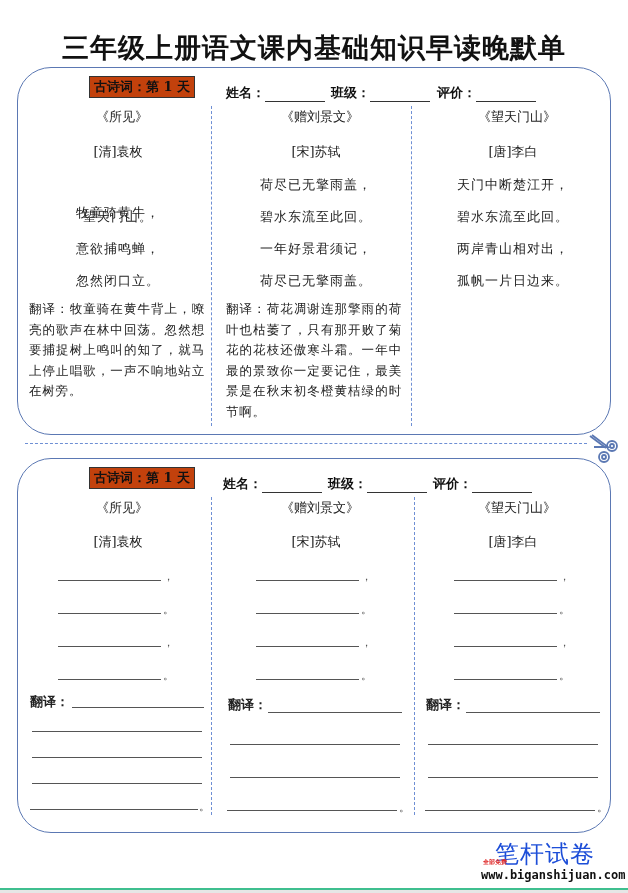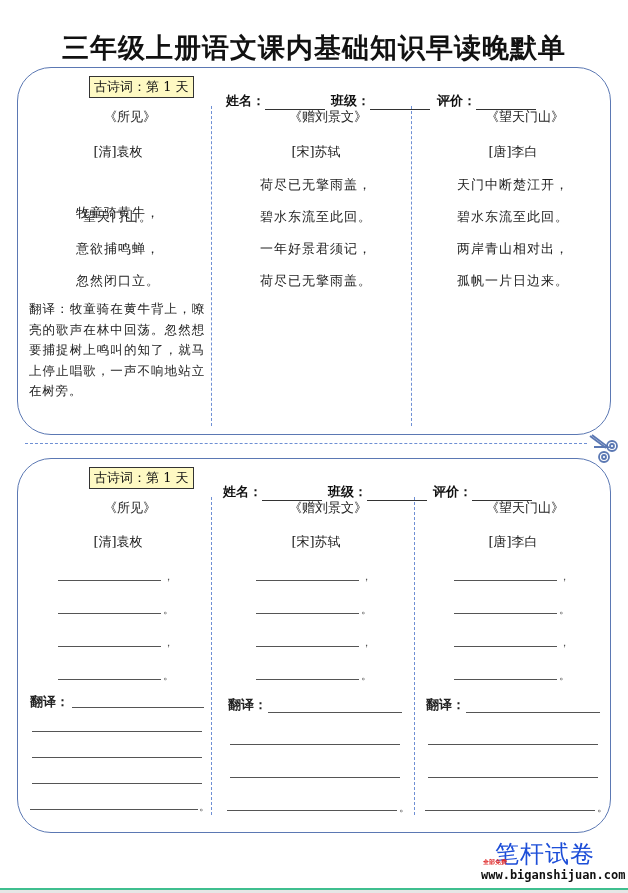--- a/index.html
+++ b/index.html
@@ -18,35 +18,35 @@
     border: 1.5px solid #5b78b3; border-radius: 34px; box-sizing: border-box;
   }
   .card.top { top: 67px; height: 368px; }
   .card.bottom { top: 458px; height: 375px; }
   .header-row {
     position: absolute; top: 8px; left: 0; width: 100%;
     font-size: 13px; font-weight: bold; color: #111;
   }
   .day-badge {
     position: absolute; left: 71px; top: 0px; padding: 1px 4px;
-    background: #fef9c3; border: 1px solid #333;
-    font-size: 13px; font-weight: normal;
-  }
-  .field { position: absolute; top: 16px; }
+    background: #c2410c; border: 1px solid #333;
+    font-size: 13px; font-weight: bold;
+  }
+  .field { position: absolute; top: 8px; }
   .field .blank {
     display: inline-block; border-bottom: 1px solid #333; height: 12px;
     vertical-align: bottom;
   }
   .col-divider {
     position: absolute; width: 0; border-left: 1.5px dashed #6e8fd4;
   }
   .col {
     position: absolute; width: 190px; text-align: center; font-size: 13px;
   }
-  .col .poem-title { position: absolute; width: 100%; left: 12px; font-family: Liberation Mono, monospace; }
+  .col .poem-title { position: absolute; width: 100%; left: 4px; font-family: Liberation Mono, monospace; }
   .col .poem-author { position: absolute; width: 100%; left: 0; }
   .col .line { position: absolute; width: 100%; left: 0; letter-spacing: 1px; }
   .translation {
     position: absolute; text-align: justify; font-size: 12.5px;
     line-height: 20.5px; letter-spacing: 0.8px; font-family: Liberation Mono, monospace;
   }
   .blank-line {
     position: absolute; border-bottom: 1px solid #555;
   }
   .punct {
@@ -115,20 +115,21 @@
   <div class="translation" style="left:11px; top:232px; width:176px;">翻译：牧童骑在黄牛背上，嘹亮的歌声在林中回荡。忽然想要捕捉树上鸣叫的知了，就马上停止唱歌，一声不响地站立在树旁。</div>
 
   <div class="col" style="left:203px; top:0;">
     <div class="poem-title" style="top:40px;">《赠刘景文》</div>
     <div class="poem-author" style="top:75px;">[宋]苏轼</div>
     <div class="line" style="top:108px;">荷尽已无擎雨盖，</div>
     <div class="line" style="top:140px;">碧水东流至此回。</div>
     <div class="line" style="top:172px;">一年好景君须记，</div>
     <div class="line" style="top:204px;">荷尽已无擎雨盖。</div>
   </div>
+  <div class="translation" style="left:208px; top:232px; width:176px;">翻译：荷花凋谢连那擎雨的荷叶也枯萎了，只有那开败了菊花的花枝还傲寒斗霜。一年中最的景致你一定要记住，最美景是在秋末初冬橙黄桔绿的时节啊。</div>
 
   <div class="col" style="left:400px; top:0;">
     <div class="poem-title" style="top:40px;">《望天门山》</div>
     <div class="poem-author" style="top:75px;">[唐]李白</div>
     <div class="line" style="top:108px;">天门中断楚江开，</div>
     <div class="line" style="top:140px;">碧水东流至此回。</div>
     <div class="line" style="top:172px;">两岸青山相对出，</div>
     <div class="line" style="top:204px;">孤帆一片日边来。</div>
   </div>
 </div>

